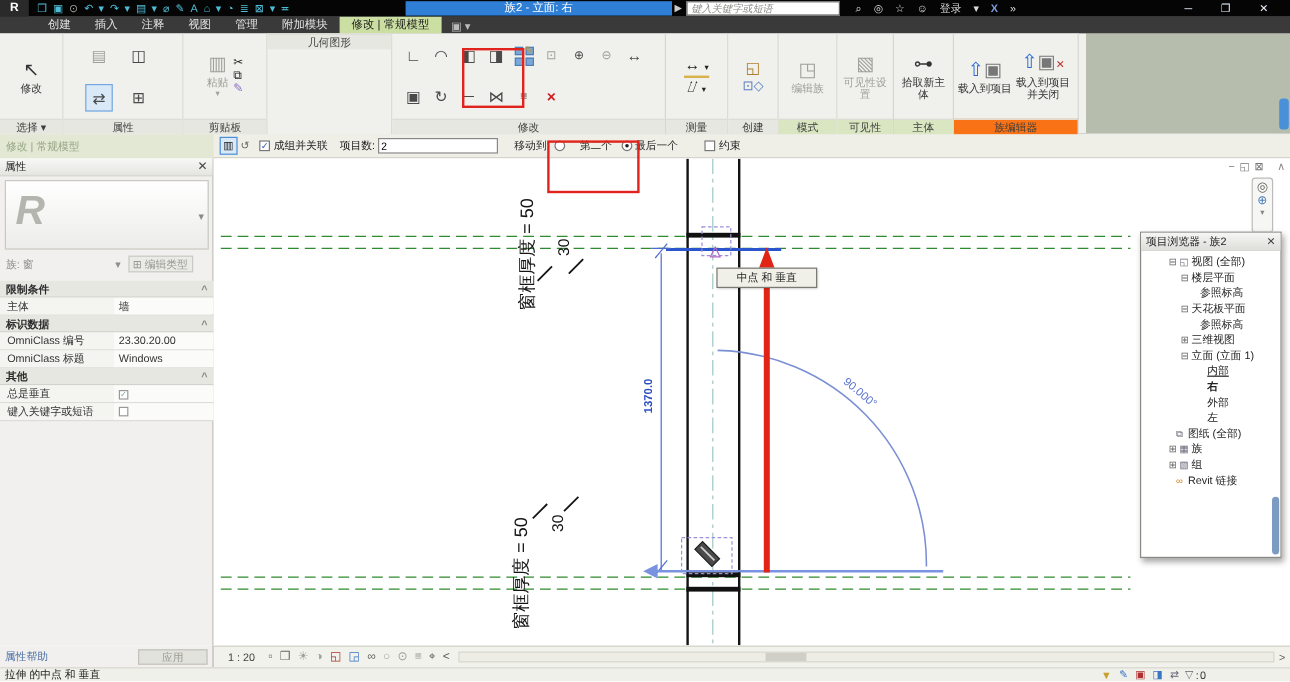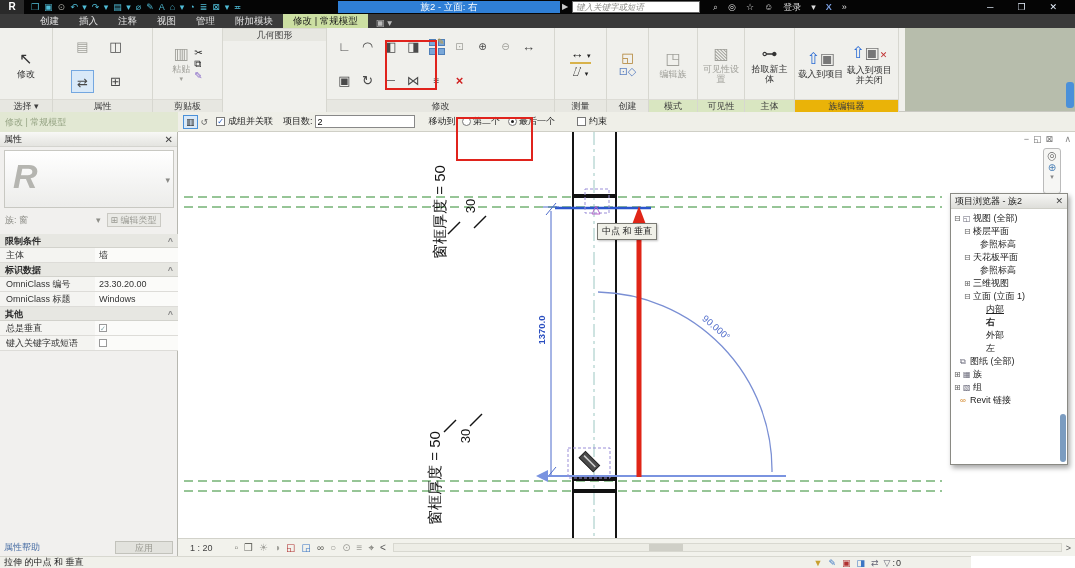--- a/index.html
+++ b/index.html
@@ -21,21 +21,21 @@
 .tabrow{left:0;top:14px;width:1075px;height:14px;background:#3a3a3a;display:flex;align-items:flex-end;color:#e3e3e3;font-size:9.5px;}
 .tab{padding:1px 10px;line-height:12px;}
 .tab.active{background:#ccdfa2;color:#1d1d1d;}
 .tabextra{color:#bbb;margin-left:8px;}
 
 .ribbon{left:0;top:28px;width:1075px;height:84px;background:linear-gradient(to right,#f0f0ec 0,#f0f0ec 905px,#b7bdac 905px,#b7bdac 100%);display:flex;border-bottom:1px solid #c9c9c2;}
 .rpanel{height:84px;border-right:1px solid #d7d7d0;background:#f0f0ec;display:flex;flex-direction:column;}
 .rbody{flex:1;display:flex;align-items:center;justify-content:center;padding:2px 3px;position:relative;}
 .rlabel{height:13px;font-size:9px;text-align:center;color:#3e3e3e;background:#e7e7e1;border-top:1px solid #dddcd6;line-height:12px;}
 .rlabel.green{background:#d9e6c1;}
-.rlabel.purple{background:#eab308;}
+.rlabel.purple{background:#f97316;}
 .bigbtn{display:flex;flex-direction:column;align-items:center;font-size:9px;color:#333;line-height:10px;text-align:center;}
 .bigbtn .glyph{font-size:16px;line-height:20px;}
 .gray{color:#a0a09a !important;}
 .iconcell{width:23px;height:23px;text-align:center;line-height:23px;font-size:13px;color:#4a4a4a;}
 .small{font-size:10px;}
 .arraybox{display:grid;grid-template-columns:7px 7px;grid-gap:2px;}
 .arraybox i{width:7px;height:7px;background:#7aa7d8;border:1px solid #4f7fb8;}
 
 .optbar{left:0;top:112px;width:1075px;height:20px;background:#efefe8;border-bottom:1px solid #cfcfc6;display:flex;align-items:center;}
 .optctx{width:178px;height:20px;background:#e2e8d3;color:#97a585;line-height:20px;padding-left:5px;font-size:9px;}
@@ -46,33 +46,33 @@
 .palette{left:0;top:132px;width:178px;height:406px;background:#f1f0ee;border-right:1px solid #b7b7b0;}
 .palhead{height:15px;display:flex;justify-content:space-between;align-items:center;padding:0 4px;background:linear-gradient(#f8f8f6,#e4e4e0);border-bottom:1px solid #d4d4cf;}
 .prow{display:flex;height:15px;line-height:15px;border-bottom:1px solid #dddcd8;}
 .pname{width:95px;padding-left:6px;background:#f4f4f1;color:#333;overflow:hidden;white-space:nowrap;}
 .pval{flex:1;background:#fbfbf9;padding-left:4px;color:#333;overflow:hidden;white-space:nowrap;}
 .psec{display:flex;height:14px;line-height:14px;background:#e7e7e2;border-bottom:1px solid #d2d2cc;font-weight:bold;color:#2c2c2c;padding:0 5px;justify-content:space-between;}
 .pchk{display:inline-block;width:8px;height:8px;border:1px solid #999;background:#fff;margin-top:3px;font-size:7px;line-height:7px;text-align:center;color:#8aa;}
 
 .canvas{left:178px;top:132px;width:897px;height:406px;background:#fff;overflow:hidden;}
 .vlabel{position:absolute;white-space:nowrap;transform:translate(-50%,-50%) rotate(-90deg);color:#141414;}
-.tooltip{position:absolute;background:#f0f0e8;border:1px solid #7a7a74;padding:1px 4px;font-size:9px;color:#222;box-shadow:1px 1px 2px rgba(0,0,0,.25);white-space:nowrap;}
+.tooltip{position:absolute;background:#f0f0e8;border:1px solid #7a7a74;padding:1px 16px;font-size:9px;color:#222;box-shadow:1px 1px 2px rgba(0,0,0,.25);white-space:nowrap;}
 .redbox{position:absolute;border:2px solid #e0231c;background:transparent;}
 
 .browser{left:950px;top:193px;width:118px;height:272px;background:#fff;border:1px solid #8a8a84;box-shadow:2px 3px 5px rgba(0,0,0,.35);font-size:9px;}
 .bhead{height:15px;display:flex;justify-content:space-between;align-items:center;padding:0 4px;background:linear-gradient(#f6f6f4,#dedeDA);border-bottom:1px solid #cfcfc8;font-size:9px;color:#222;}
-.trow{height:13px;line-height:13px;white-space:nowrap;overflow:hidden;color:#222;}
+.trow{height:13px;line-height:13px;white-space:nowrap;overflow:hidden;color:#222;margin-left:20px;}
 .texp{display:inline-block;width:9px;color:#666;font-size:8px;}
 .tico{display:inline-block;width:10px;font-size:8px;color:#667;}
 
 .viewbar{left:178px;top:538px;width:897px;height:18px;background:#f2f2ec;border-top:1px solid #d2d2ca;display:flex;align-items:center;font-size:9px;color:#444;}
 .vcicon{margin:0 3px;font-size:10px;color:#6a6a64;}
 
-.statusbar{left:0;top:556px;width:971px;height:12px;background:#f0f0ea;border-top:1px solid #d8d8d0;display:flex;align-items:center;font-size:9px;color:#222;}
+.statusbar{left:0;top:556px;width:1075px;height:12px;background:#f0f0ea;border-top:1px solid #d8d8d0;display:flex;align-items:center;font-size:9px;color:#222;}
 .helpbar{left:0;top:538px;width:178px;height:18px;background:#f1f0ee;border-right:1px solid #b7b7b0;display:flex;align-items:center;justify-content:space-between;padding:0 4px;}
 .applybtn{width:58px;height:13px;background:#e2e2dd;border:1px solid #c2c2bb;color:#9a9a92;text-align:center;line-height:12px;}
 input::placeholder{color:#8a8a86;font-style:italic;}
 </style>
 </head>
 <body>
 
 <div class="abs titlebar">
   <div class="appbtn">R</div>
   <div class="qat"><span>❒</span><span>▣</span><span class="gray">⊙</span><span>↶ ▾</span><span>↷ ▾</span><span>▤ ▾</span><span>⌀</span><span>✎</span><span>A</span><span>⌂ ▾</span><span>◔</span><span>≣</span><span>⊠</span><span>▾ ≖</span></div>
@@ -233,21 +233,21 @@
 <div class="abs optbar">
   <div class="optctx">修改 | 常规模型</div>
   <span style="margin-left:5px;border:1px solid #4a90d9;background:#d9e9f8;padding:1px 2px;">▥</span>
   <span style="margin-left:3px;color:#666;">↺</span>
   <span style="margin-left:8px;" class="chk">✓</span>
   <span style="margin-left:3px;">成组并关联</span>
   <span style="margin-left:10px;">项目数:</span>
   <input style="margin-left: 2px; width: 100px; height: 13px; border: 1px solid rgb(136, 136, 136); font-size: 9px; padding: 0px 2px; background: rgb(255, 255, 255);" value="2">
   <span style="margin-left:14px;">移动到:</span>
   <span style="margin-left:4px;" class="radio"></span>
-  <span style="margin-left:2px;">第二个</span>
+  <span style="margin-left:12px;">第二个</span>
   <span style="margin-left:8px;" class="radio sel"></span>
   <span style="margin-left:2px;">最后一个</span>
   <span style="margin-left:22px;" class="chk"></span>
   <span style="margin-left:3px;">约束</span>
 </div>
 
 <div class="redbox" style="left:456px;top:117px;width:77px;height:44px;z-index:30;"></div>
 
 <div class="abs palette">
   <div class="palhead">
@@ -395,21 +395,21 @@
     <div class="trow" style="padding-left:32px;"><span>左</span></div>
     <div class="trow" style="padding-left:6px;"><span class="tico">⧉</span><span>图纸 (全部)</span></div>
     <div class="trow"><span class="texp">⊞</span><span class="tico">▦</span><span>族</span></div>
     <div class="trow"><span class="texp">⊞</span><span class="tico">▧</span><span>组</span></div>
     <div class="trow" style="padding-left:6px;"><span class="tico" style="color:#d08020;">∞</span><span>Revit 链接</span></div>
   </div>
   <div class="abs" style="right:1px;top:220px;width:6px;height:48px;background:#7b9cc0;border-radius:3px;"></div>
 </div>
 
 <div class="abs viewbar">
-  <span style="margin-left:12px;margin-right:19px;">1 : 20</span>
+  <span style="margin-left:12px;margin-right:8px;">1 : 20</span>
   <span class="vcicon">▫</span>
   <span class="vcicon">❒</span>
   <span class="vcicon gray">☀</span>
   <span class="vcicon gray">◑</span>
   <span class="vcicon" style="color:#b03030;">◱</span>
   <span class="vcicon" style="color:#3b76c4;">◲</span>
   <span class="vcicon">∞</span>
   <span class="vcicon gray">○</span>
   <span class="vcicon gray">⊙</span>
   <span class="vcicon gray">≡</span>

